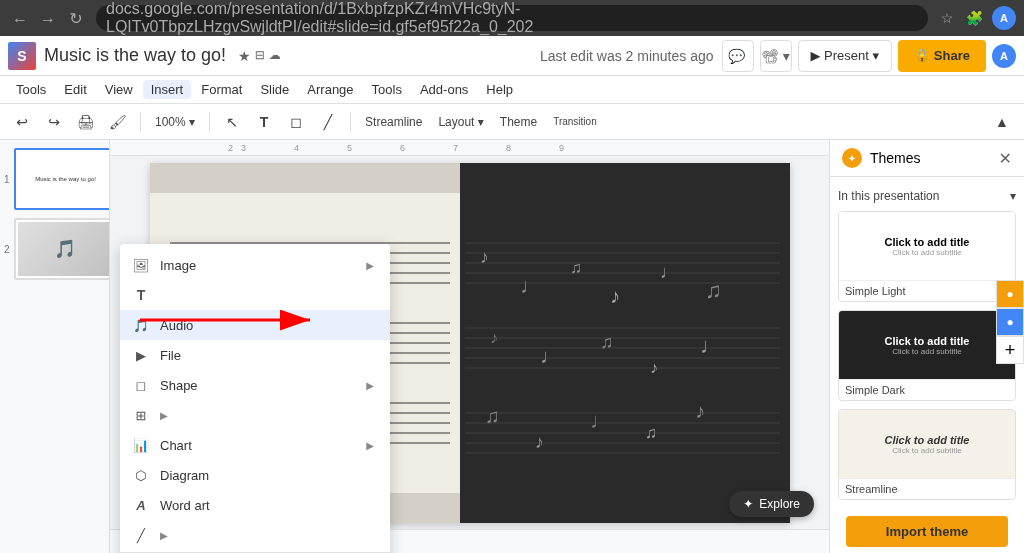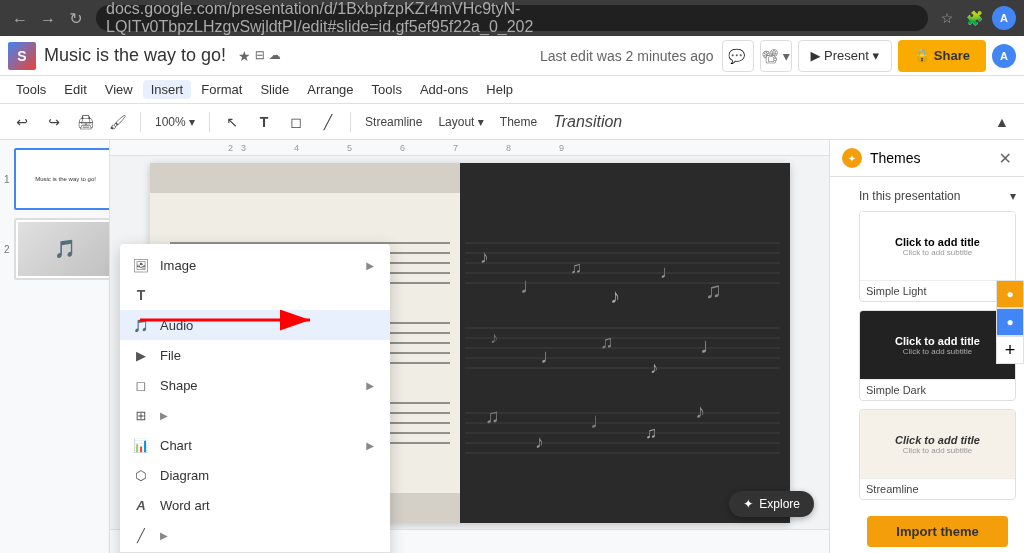--- a/index.html
+++ b/index.html
@@ -56,21 +56,21 @@
 
     
     .speaker-notes { height: 24px; background: #f8f9fa; border-top: 1px solid #e0e0e0; display: flex; align-items: center; padding: 0 12px; font-size: 12px; color: #666; cursor: pointer; }
 
     
     .themes-panel { width: 195px; background: #fff; border-left: 1px solid #e0e0e0; display: flex; flex-direction: column; }
     .themes-header { display: flex; align-items: center; padding: 8px 12px; border-bottom: 1px solid #e0e0e0; }
     .themes-icon { width: 20px; height: 20px; background: #f59e0b; border-radius: 50%; display: flex; align-items: center; justify-content: center; font-size: 10px; color: white; margin-right: 8px; }
     .themes-title { font-size: 14px; font-weight: 500; flex: 1; }
     .themes-close { cursor: pointer; color: #666; font-size: 16px; }
-    .themes-body { flex: 1; overflow-y: auto; padding: 8px; margin-left: 21px; }
+    .themes-body { flex: 1; overflow-y: auto; padding: 8px; }
     .themes-section-header { display: flex; align-items: center; justify-content: space-between; padding: 4px 0 8px; font-size: 12px; color: #444; }
     .theme-card { border: 1px solid #e0e0e0; border-radius: 4px; margin-bottom: 8px; overflow: hidden; cursor: pointer; }
     .theme-preview { height: 68px; display: flex; align-items: center; justify-content: center; position: relative; }
     .theme-preview.light { background: #fff; }
     .theme-preview.dark { background: #222; }
     .theme-preview.streamline { background: #f5f0e8; }
     .theme-preview-title { font-size: 11px; font-weight: bold; }
     .theme-preview-subtitle { font-size: 8px; color: #999; }
     .theme-preview.dark .theme-preview-title { color: #fff; }
     .theme-preview.dark .theme-preview-subtitle { color: #aaa; }
@@ -153,21 +153,21 @@
     <button class="toolbar-btn" style="width:auto;padding:0 6px;font-size:12px;">100% ▾</button>
     <div class="toolbar-divider"></div>
     <button class="toolbar-btn">↖</button>
     <button class="toolbar-btn" style="font-weight:bold;">T</button>
     <button class="toolbar-btn">◻</button>
     <button class="toolbar-btn">╱</button>
     <div class="toolbar-divider"></div>
     <button class="toolbar-btn" style="width:auto;padding:0 6px;font-size:12px;">Streamline</button>
     <button class="toolbar-btn" style="width:auto;padding:0 6px;font-size:12px;">Layout ▾</button>
     <button class="toolbar-btn" style="width:auto;padding:0 6px;font-size:12px;">Theme</button>
-    <button class="toolbar-btn" style="width:auto;padding:0 6px;font-size:16px;font-style:italic;">Transition</button>
+    <button class="toolbar-btn" style="width:auto;padding:0 6px;font-size:10px;">Transition</button>
     <div class="spacer"></div>
     <button class="toolbar-btn">▲</button>
   </div>
 
   <div class="main-area" style="position:relative;">
 
     <div class="slides-panel">
 
       <div style="display:flex;align-items:center;gap:4px;">
         <span style="font-size:10px;color:#777;width:12px;text-align:right;">1</span>

